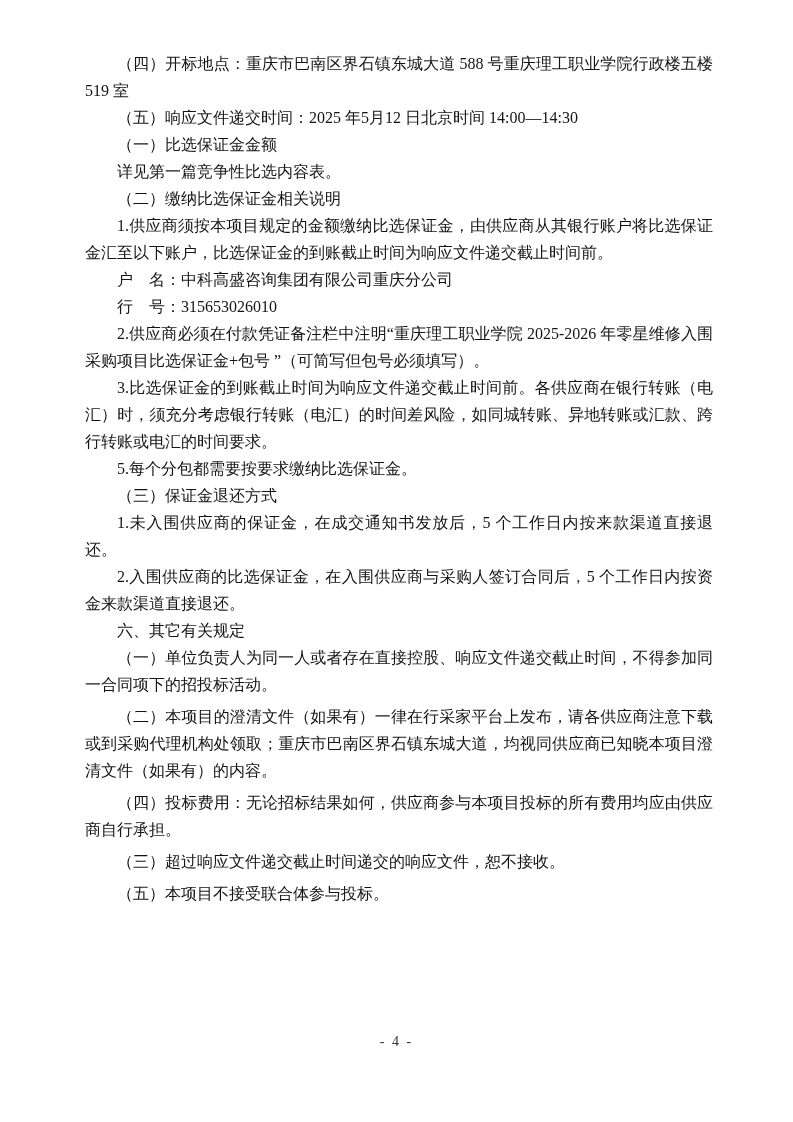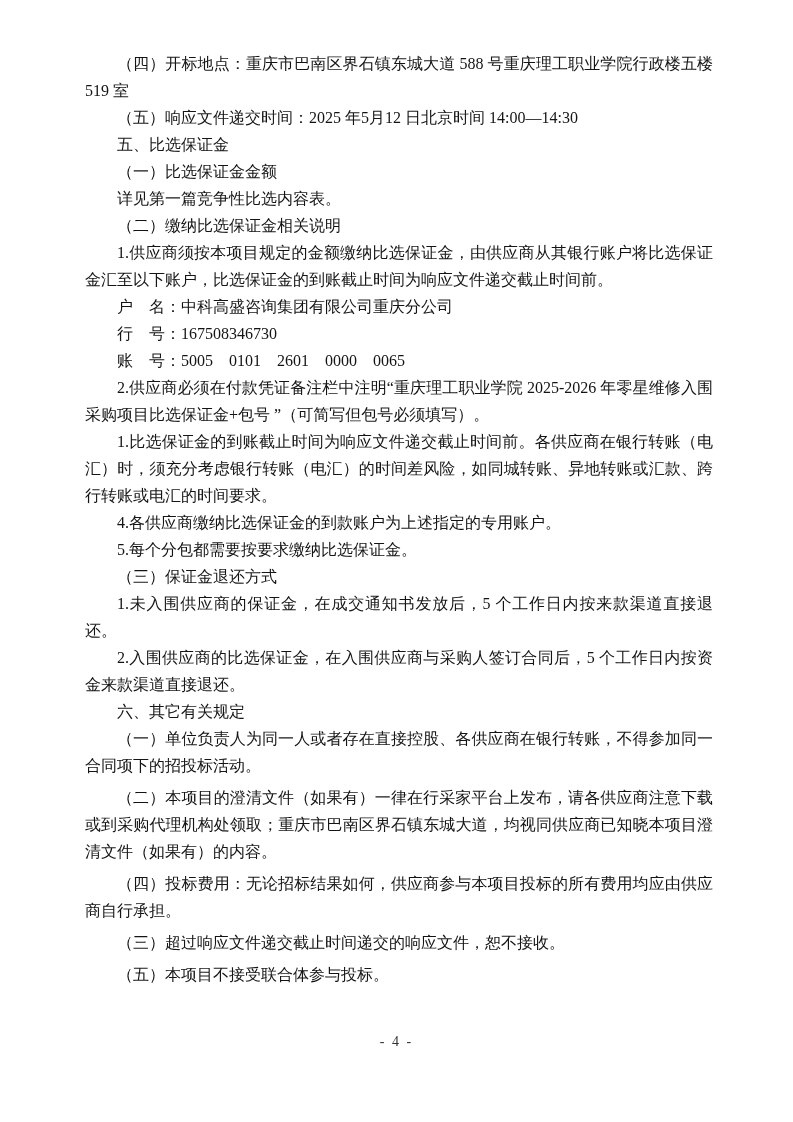--- a/index.html
+++ b/index.html
@@ -43,37 +43,34 @@
     letter-spacing: 2px;
   }
 </style>
 </head>
 <body>
 
 <div class="page">
   <div class="content">
       <p>（四）开标地点：重庆市巴南区界石镇东城大道 588 号重庆理工职业学院行政楼五楼 519 室</p>
       <p>（五）响应文件递交时间：2025 年5月12 日北京时间 14:00—14:30</p>
-      <p>五、比选保证金</p>
       <p>（一）比选保证金金额</p>
       <p>详见第一篇竞争性比选内容表。</p>
       <p>（二）缴纳比选保证金相关说明</p>
       <p>1.供应商须按本项目规定的金额缴纳比选保证金，由供应商从其银行账户将比选保证 金汇至以下账户，比选保证金的到账截止时间为响应文件递交截止时间前。</p>
       <p>户　名：中科高盛咨询集团有限公司重庆分公司</p>
-      <p>行　号：167508346730</p>
-      <p>账　号：5005　0101　2601　0000　0065</p>
+      <p>行　号：315653026010</p>
       <p>2.供应商必须在付款凭证备注栏中注明“重庆理工职业学院 2025-2026 年零星维修入围采购项目比选保证金+包号 ”（可简写但包号必须填写）。</p>
-      <p>1.比选保证金的到账截止时间为响应文件递交截止时间前。各供应商在银行转账（电 汇）时，须充分考虑银行转账（电汇）的时间差风险，如同城转账、异地转账或汇款、跨行转账或电汇的时间要求。</p>
-      <p>4.各供应商缴纳比选保证金的到款账户为上述指定的专用账户。</p>
+      <p>3.比选保证金的到账截止时间为响应文件递交截止时间前。各供应商在银行转账（电 汇）时，须充分考虑银行转账（电汇）的时间差风险，如同城转账、异地转账或汇款、跨行转账或电汇的时间要求。</p>
       <p>5.每个分包都需要按要求缴纳比选保证金。</p>
       <p>（三）保证金退还方式</p>
       <p>1.未入围供应商的保证金，在成交通知书发放后，5 个工作日内按来款渠道直接退还。</p>
       <p>2.入围供应商的比选保证金，在入围供应商与采购人签订合同后，5 个工作日内按资金来款渠道直接退还。</p>
       <p>六、其它有关规定</p>
-      <p>（一）单位负责人为同一人或者存在直接控股、各供应商在银行转账，不得参加同一合同项下的招投标活动。</p>
+      <p>（一）单位负责人为同一人或者存在直接控股、响应文件递交截止时间，不得参加同一合同项下的招投标活动。</p>
       <p class="spaced">（二）本项目的澄清文件（如果有）一律在行采家平台上发布，请各供应商注意下载或到采购代理机构处领取；重庆市巴南区界石镇东城大道，均视同供应商已知晓本项目澄清文件（如果有）的内容。</p>
       <p class="spaced">（四）投标费用：无论招标结果如何，供应商参与本项目投标的所有费用均应由供应商自行承担。</p>
       <p class="spaced">（三）超过响应文件递交截止时间递交的响应文件，恕不接收。</p>
       <p class="spaced">（五）本项目不接受联合体参与投标。</p>
     </div>
   <div class="footer">
     <span>- 4 -</span>
   </div>
 </div>
 

